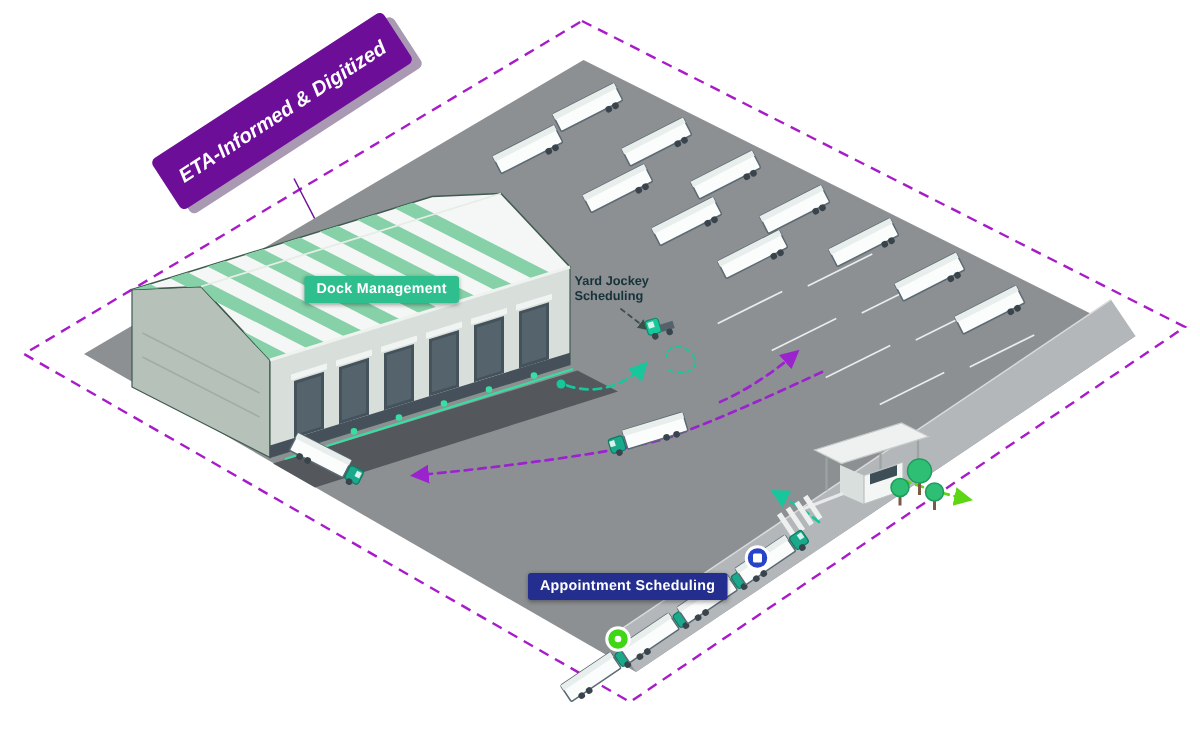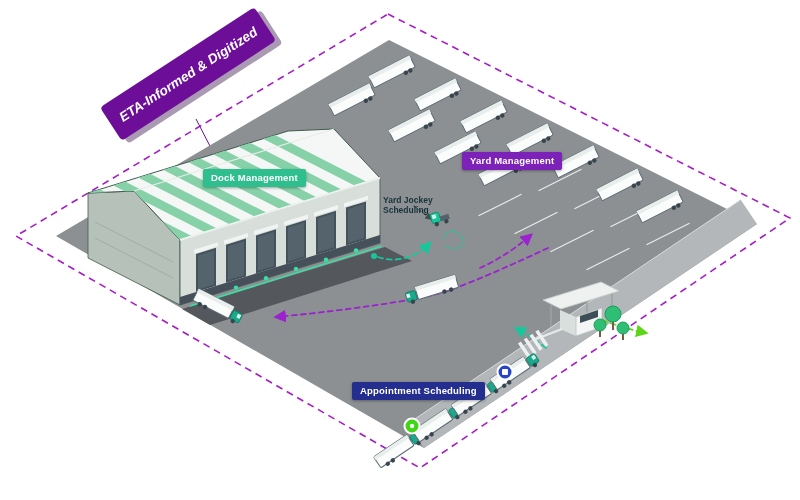--- a/index.html
+++ b/index.html
@@ -16,33 +16,33 @@
   .mk-teal{fill:var(--c-flow_teal,#17c79b);}
   .mk-green{fill:var(--c-flow_green,#5cd615);}
   .mk-dark{fill:#3c5049;}
 
   .boundary{fill:none;stroke:var(--c-boundary,#a81bc8);stroke-width:1.6;stroke-dasharray:7 5;}
 
   
   .badge{position:absolute;color:#fff;font-weight:700;font-size:9.5px;line-height:1;
          padding:4px 8px;border-radius:2px;white-space:nowrap;letter-spacing:.2px;
          box-shadow:0 1px 3px rgba(0,0,0,.35);}
-  #badge-dock{left:203px;top:169px;background:var(--c-dock,#2fbf8f);}
+  #badge-dock{left:203px;top:184px;background:var(--c-dock,#2fbf8f);}
   #badge-yard{left:462px;top:152px;background:var(--c-yard,#7d22b8);}
   #badge-gate{left:533px;top:280px;background:var(--c-gate,#5cd615);}
   #badge-appointment{left:352px;top:382px;background:var(--c-appointment,#232e8f);text-align:center;}
 
   #ribbon{position:absolute;left:96px;top:54px;width:184px;height:40px;
           background:var(--c-ribbon,#6d0e99);transform:rotate(-33deg);
           display:flex;align-items:center;justify-content:center;
           color:#fff;font-weight:700;font-style:italic;font-size:13.5px;
           border-radius:4px;box-shadow:4px 6px 0 rgba(43,0,62,.4);}
 
   #yard-jockey-note{position:absolute;left:383px;top:182px;width:70px;
-          color:#16323a;font-size:8.5px;font-weight:700;line-height:1.2;text-align:left;margin-top:13px;}
+          color:#16323a;font-size:8.5px;font-weight:700;line-height:1.2;text-align:left;}
 </style>
 </head>
 <body>
 
 <div id="stage">
 
 <svg id="scene" width="800" height="500" viewBox="0 0 800 500">
   <defs>
     <marker id="mP" markerWidth="8" markerHeight="8" refX="5.5" refY="3.5" orient="auto">
           <path d="M0,0 L7,3.5 L0,7 Z" class="mk-purple"></path>
@@ -247,23 +247,20 @@
   </g>
 </svg>
 
 <div id="ribbon">
   <span>ETA-Informed &amp; Digitized</span>
 </div>
 
 <div class="badge" id="badge-dock">
   <span>Dock Management</span>
 </div>
-<div class="badge" id="badge-yard">
-  <span>Yard Management</span>
-</div>
 <div class="badge" id="badge-appointment">
   <span>Appointment Scheduling</span>
 </div>
 
 <div id="yard-jockey-note">
   <div>Yard Jockey</div>
   <div>Scheduling</div>
 </div>
 
 </div>

